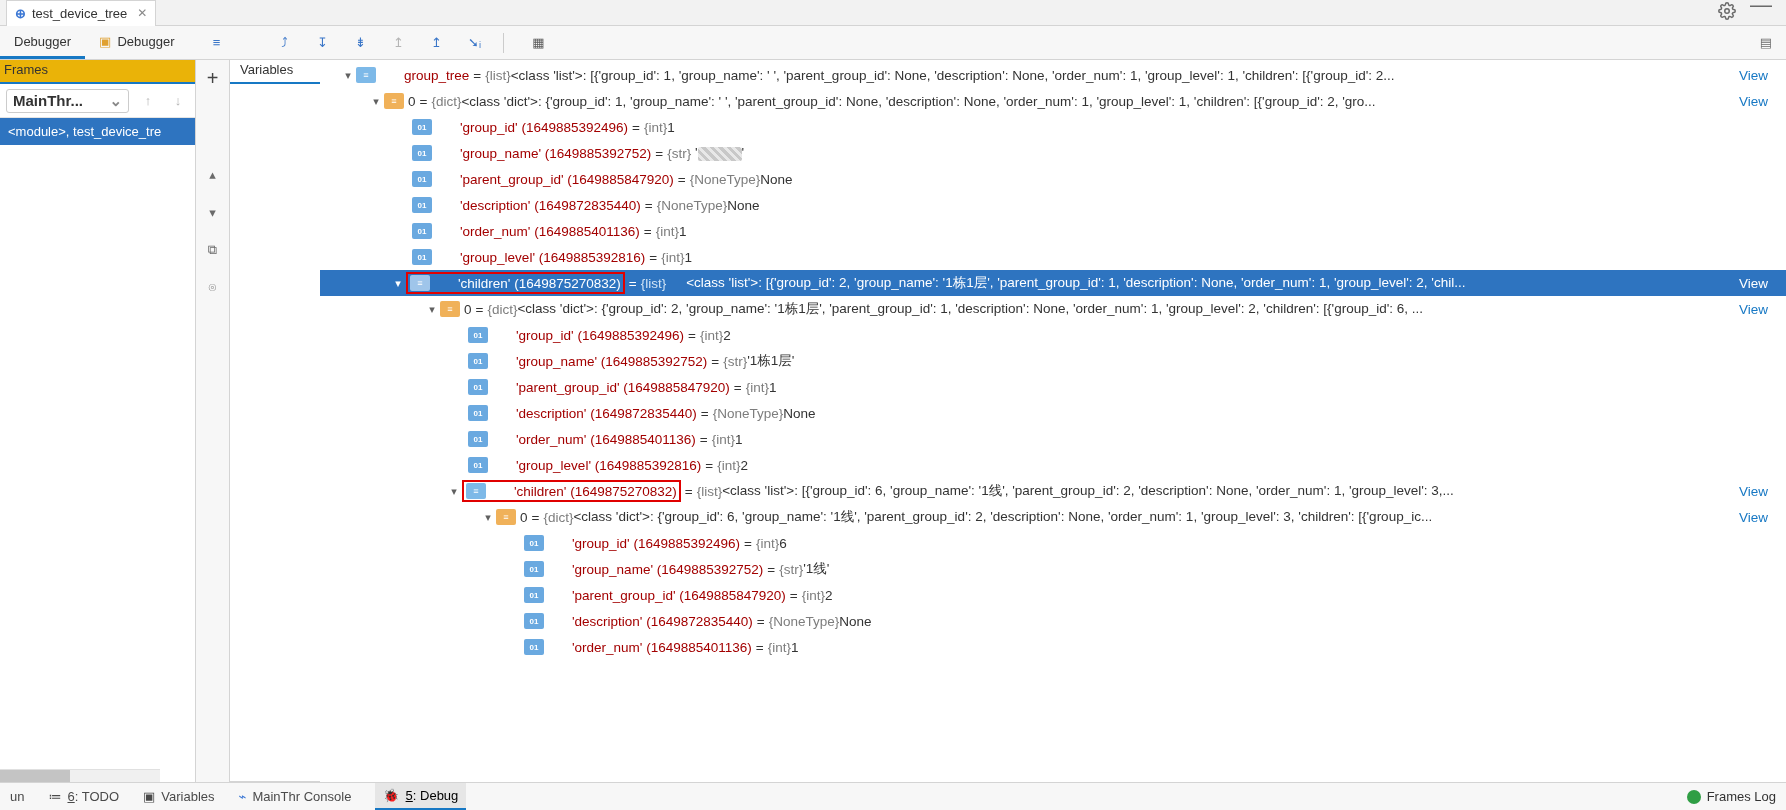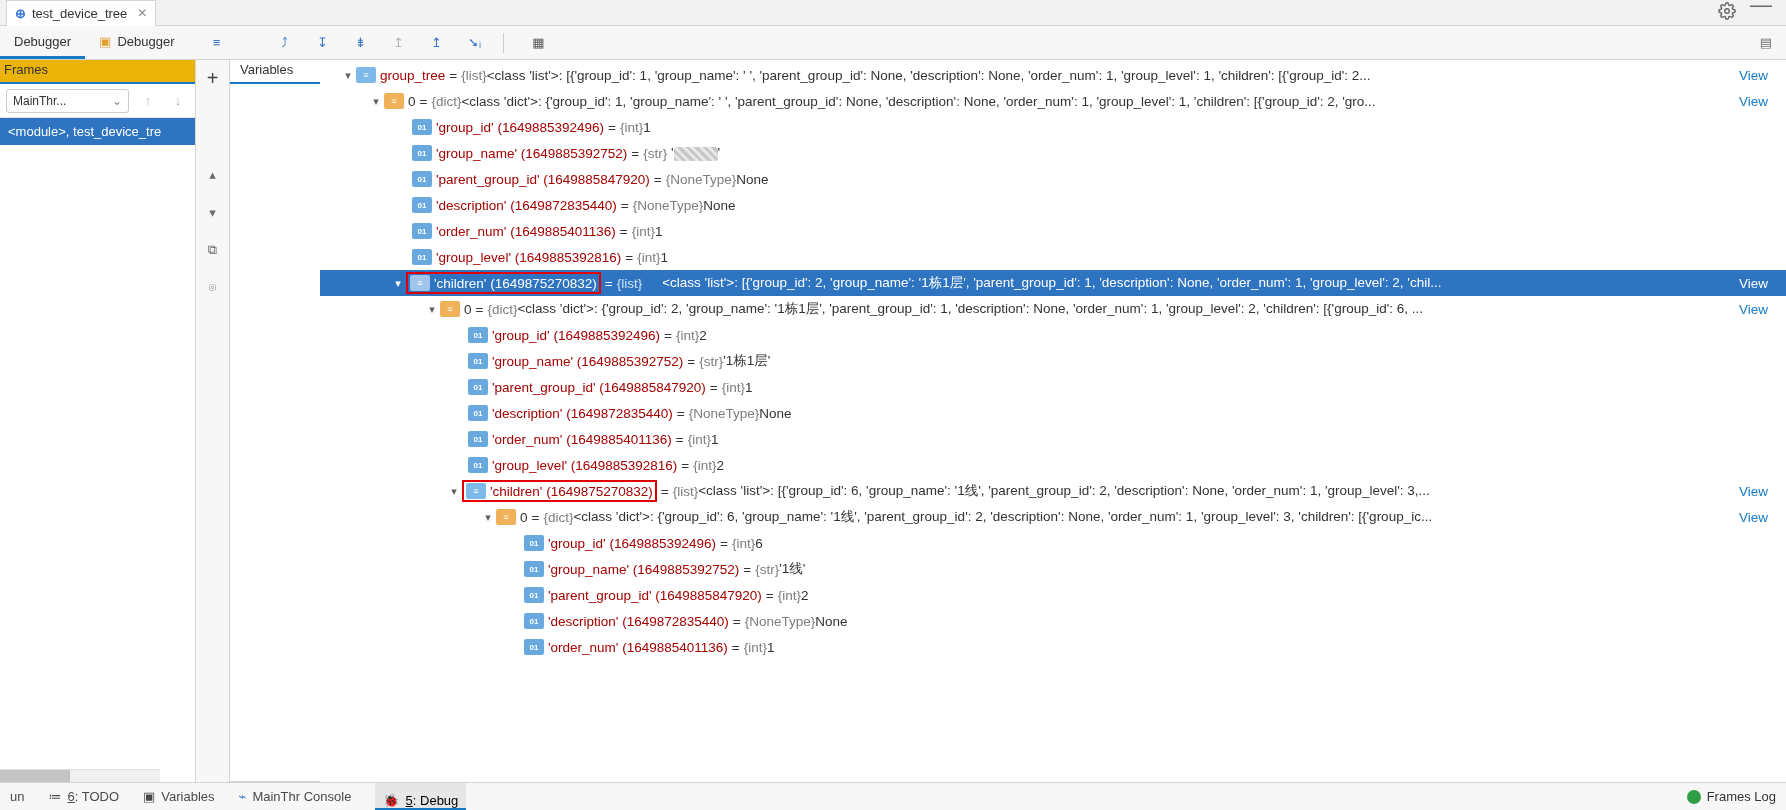--- a/index.html
+++ b/index.html
@@ -61,22 +61,22 @@
   .frames-header {
     height:24px; padding:2px 4px; font-size:13px;
     border-bottom:2px solid #1778c4; background:#eab308;
   }
   .frames-toolbar {
     height:34px; display:flex; align-items:center; gap:8px;
     padding:0 6px; border-bottom:1px solid #e4e4e4;
   }
   .combo {
     flex:1; height:24px; border:1px solid #ccc; border-radius:3px;
-    display:flex; align-items:center; padding:0 6px; font-size:12px;
-    background:#fff; justify-content:space-between;
+    display:flex; align-items:center; padding:0 6px; font-size:15px;
+    background:#fff; justify-content:space-between;font-weight:bold;
   }
   .nav-btn { width:22px;height:22px; display:flex;align-items:center;justify-content:center; color:#b0b0b0;}
   .frame-row {
     background:#2e74c0; color:#fff;
     padding:6px 8px; font-size:13px;
     white-space:nowrap; overflow:hidden; text-overflow:ellipsis;
   }
   
   .mid-gutter {
     width:34px; border-right:1px solid #d4d4d4;
@@ -103,21 +103,21 @@
   .chev { width:16px; display:inline-flex; justify-content:center; color:#606060; font-size:11px;}
   .node-row.selected .chev { color:#fff;}
   .icon-box {
     display:inline-flex; align-items:center; justify-content:center;
     width:20px; height:16px; margin-right:4px;
     border-radius:2px; font-size:9px; font-weight:bold;
   }
   .icon-list { background:#7db9e8; color:#fff;}
   .icon-dict { background:#f0b159; color:#fff;}
   .icon-literal { background:#6aa9e0; color:#fff; font-size:8px;}
-  .name-red { color:#a30000;}
+  .name-red { color:#a30000;margin-left:24px;}
   .node-row.selected .name-red { color:#fff;}
   .txt-eq { color:#333; padding:0 4px;}
   .node-row.selected .txt-eq { color:#fff;}
   .type-gray { color:#7d7d7d;}
   .node-row.selected .type-gray { color:#cfe3f5;}
   .val-dark { color:#333;}
   .node-row.selected .val-dark { color:#fff;padding-left:20px;}
   .view-link { color:#1778c4; margin-left:auto; padding-right:18px;}
   .node-row.selected .view-link { color:#fff;}
   .redbox { border:2px solid #e00000; display:inline-flex; align-items:center; padding:0 2px; height:22px;}
@@ -125,21 +125,21 @@
     display:inline-block; width:44px; height:14px;
     background:repeating-linear-gradient(45deg,#c8c8c8,#c8c8c8 3px,#e8e8e8 3px,#e8e8e8 6px);
     border-radius:2px; vertical-align:middle;
   }
   
   .bottom-bar {
     height:28px; border-top:1px solid #d4d4d4;
     display:flex; align-items:center; gap:24px;
     padding:0 10px; background:#f7f7f7; font-size:13px;
   }
-  .bottom-item { display:flex; align-items:flex-end; gap:6px; color:#4a4a4a;}
+  .bottom-item { display:flex; align-items:center; gap:6px; color:#4a4a4a;}
   .bottom-item.active { color:#000; border-bottom:2px solid #1778c4; height:100%;}
   .bottom-item .under { text-decoration:underline;}
   .bottom-right { margin-left:auto; color:#2f9e44;}
   .scroll-track {
     position:absolute; bottom:28px; left:0; width:160px; height:13px;
     background:#f0f0f0; border-top:1px solid #e0e0e0;
   }
   .scroll-thumb { width:70px; height:100%; background:#c4c4c4;}
 </style>
 </head>

